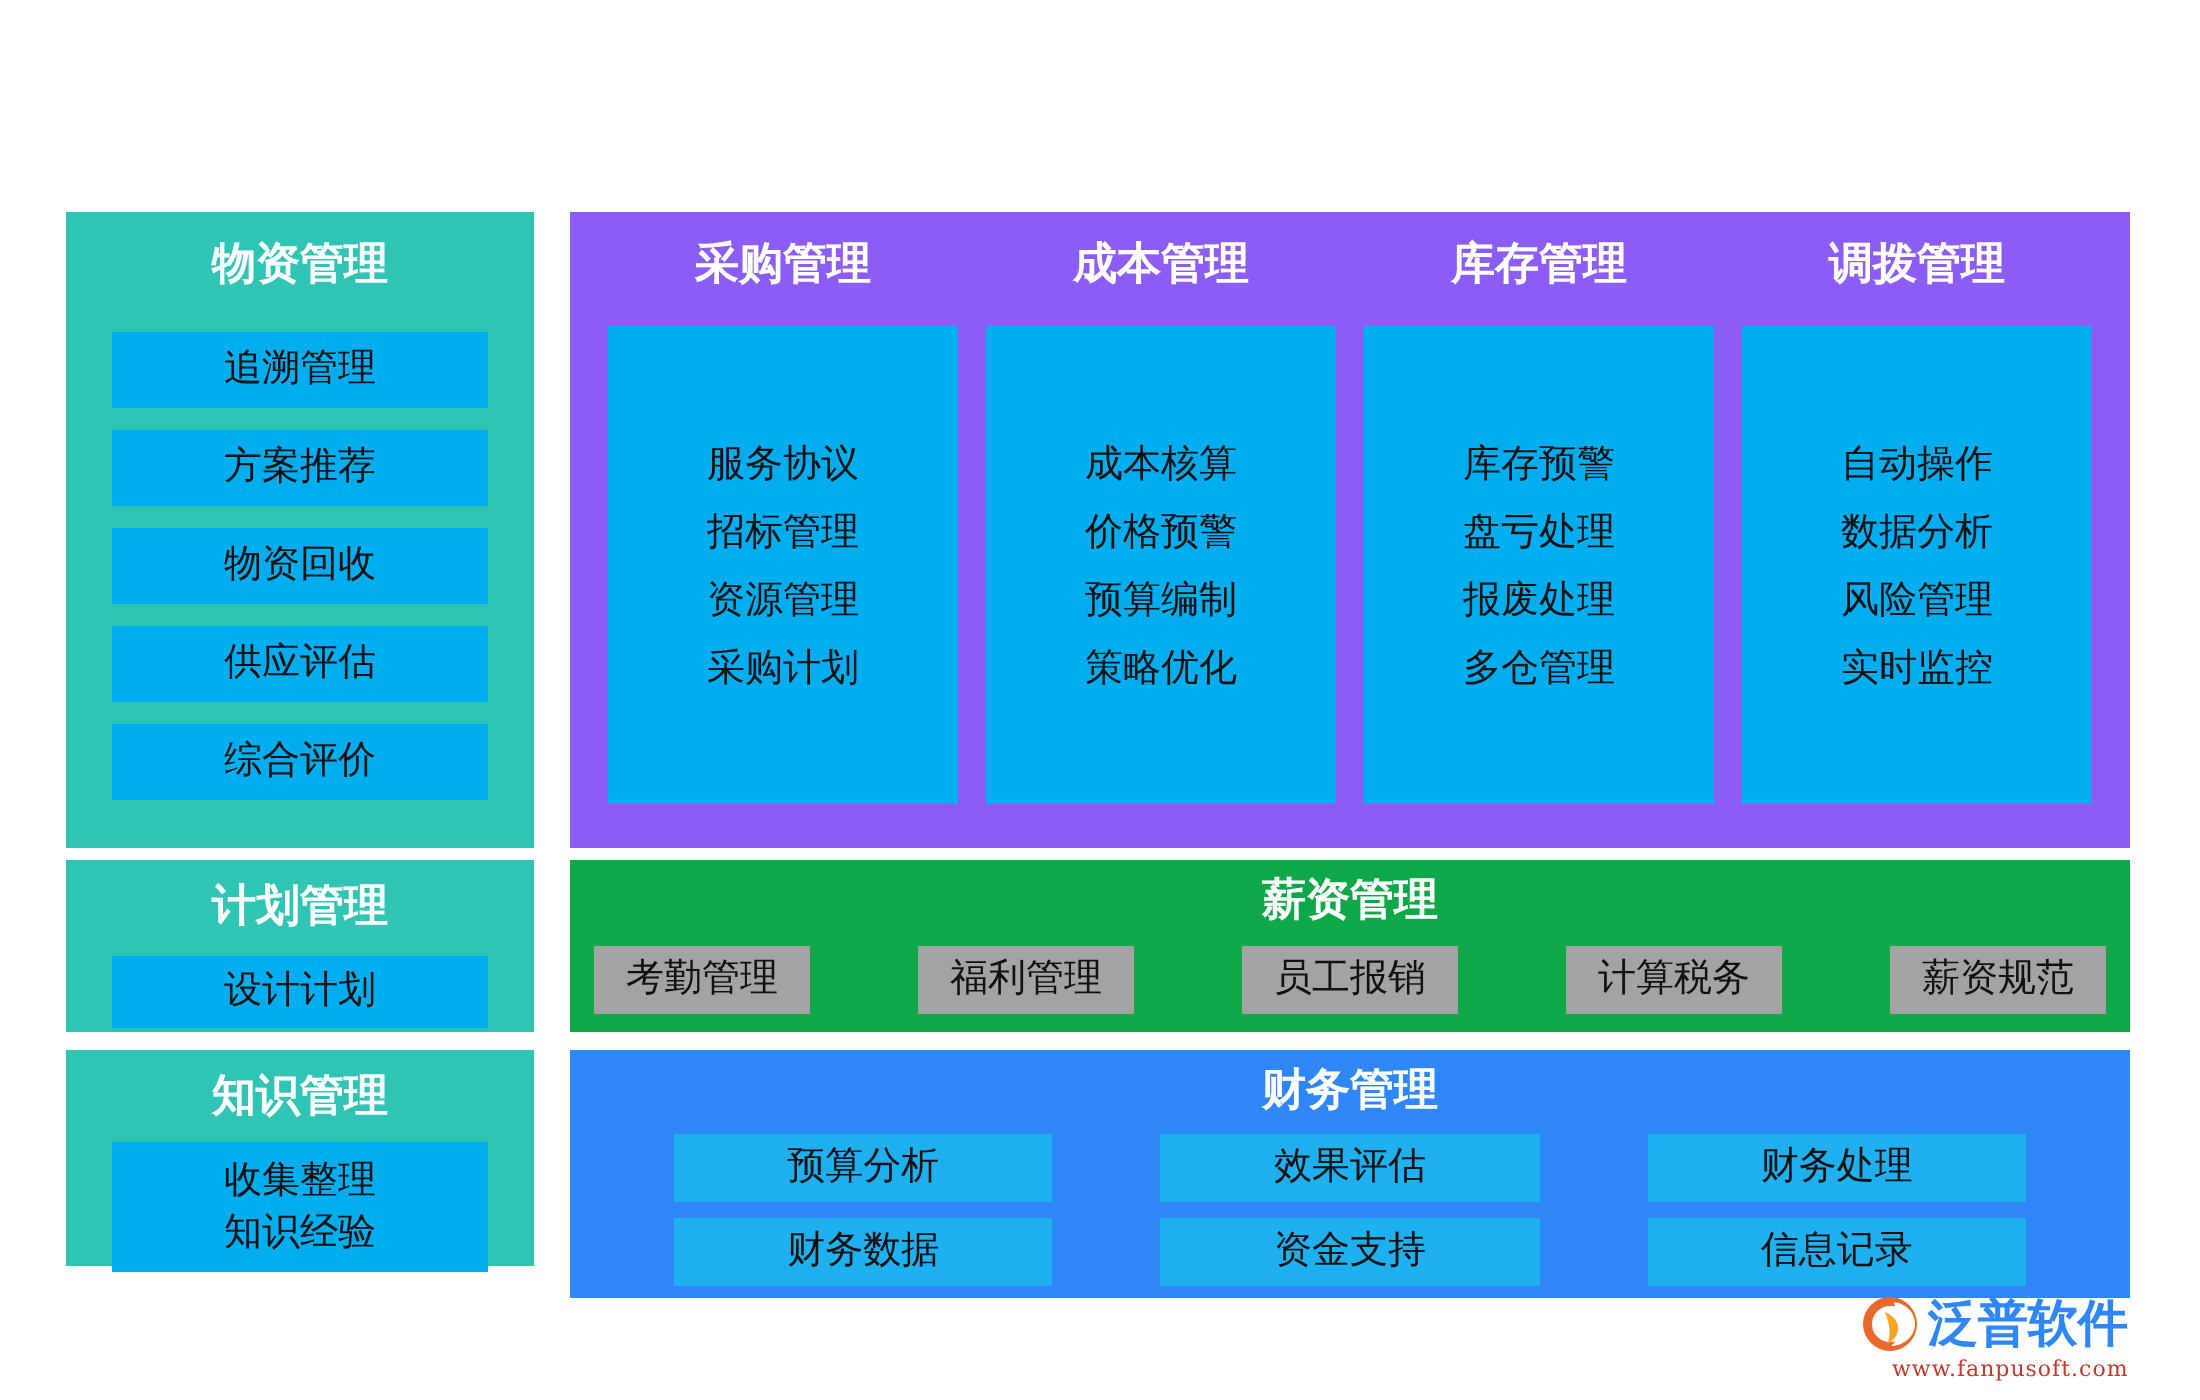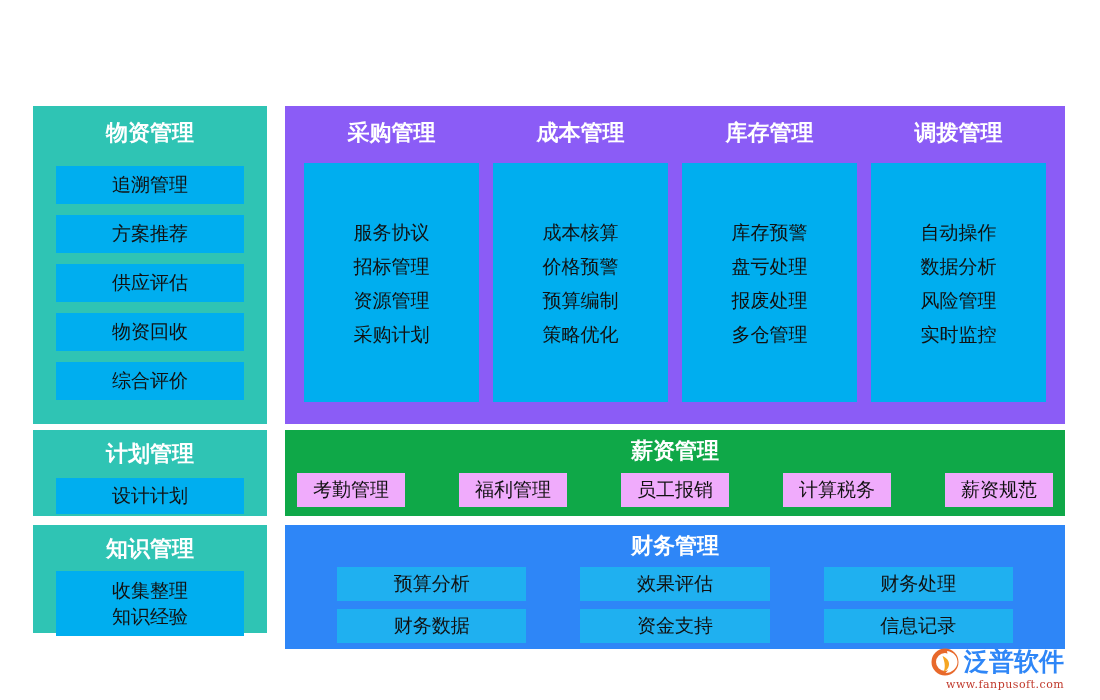--- a/index.html
+++ b/index.html
@@ -174,21 +174,21 @@
   }
   #panel-salary .panel-title { margin-top: 8px; }
   .salary-row {
     display: flex;
     justify-content: space-between;
     padding: 9px 12px 0 12px;
     box-sizing: border-box;
     width: 100%;
   }
   .salary-item {
-    background: #f0abfc;
+    background: #a3a3a3;
     color: #111111;
     font-size: 19px;
     line-height: 19px;
     text-align: right;
     padding: 7px 16px 8px 16px;
     white-space: nowrap;
   }
 
   
   #panel-finance {
@@ -261,22 +261,22 @@
 <body>
 
 <div class="page">
 
 
   <div class="panel teal" id="panel-material">
     <div class="panel-title">物资管理</div>
     <div class="material-list">
       <div class="material-item">追溯管理</div>
       <div class="material-item">方案推荐</div>
+      <div class="material-item">物资回收</div>
       <div class="material-item">供应评估</div>
-      <div class="material-item">物资回收</div>
       <div class="material-item">综合评价</div>
     </div>
   </div>
 
   <div class="panel teal" id="panel-plan">
     <div class="panel-title">计划管理</div>
     <div class="plan-list">
       <div class="plan-item">设计计划</div>
     </div>
   </div>

